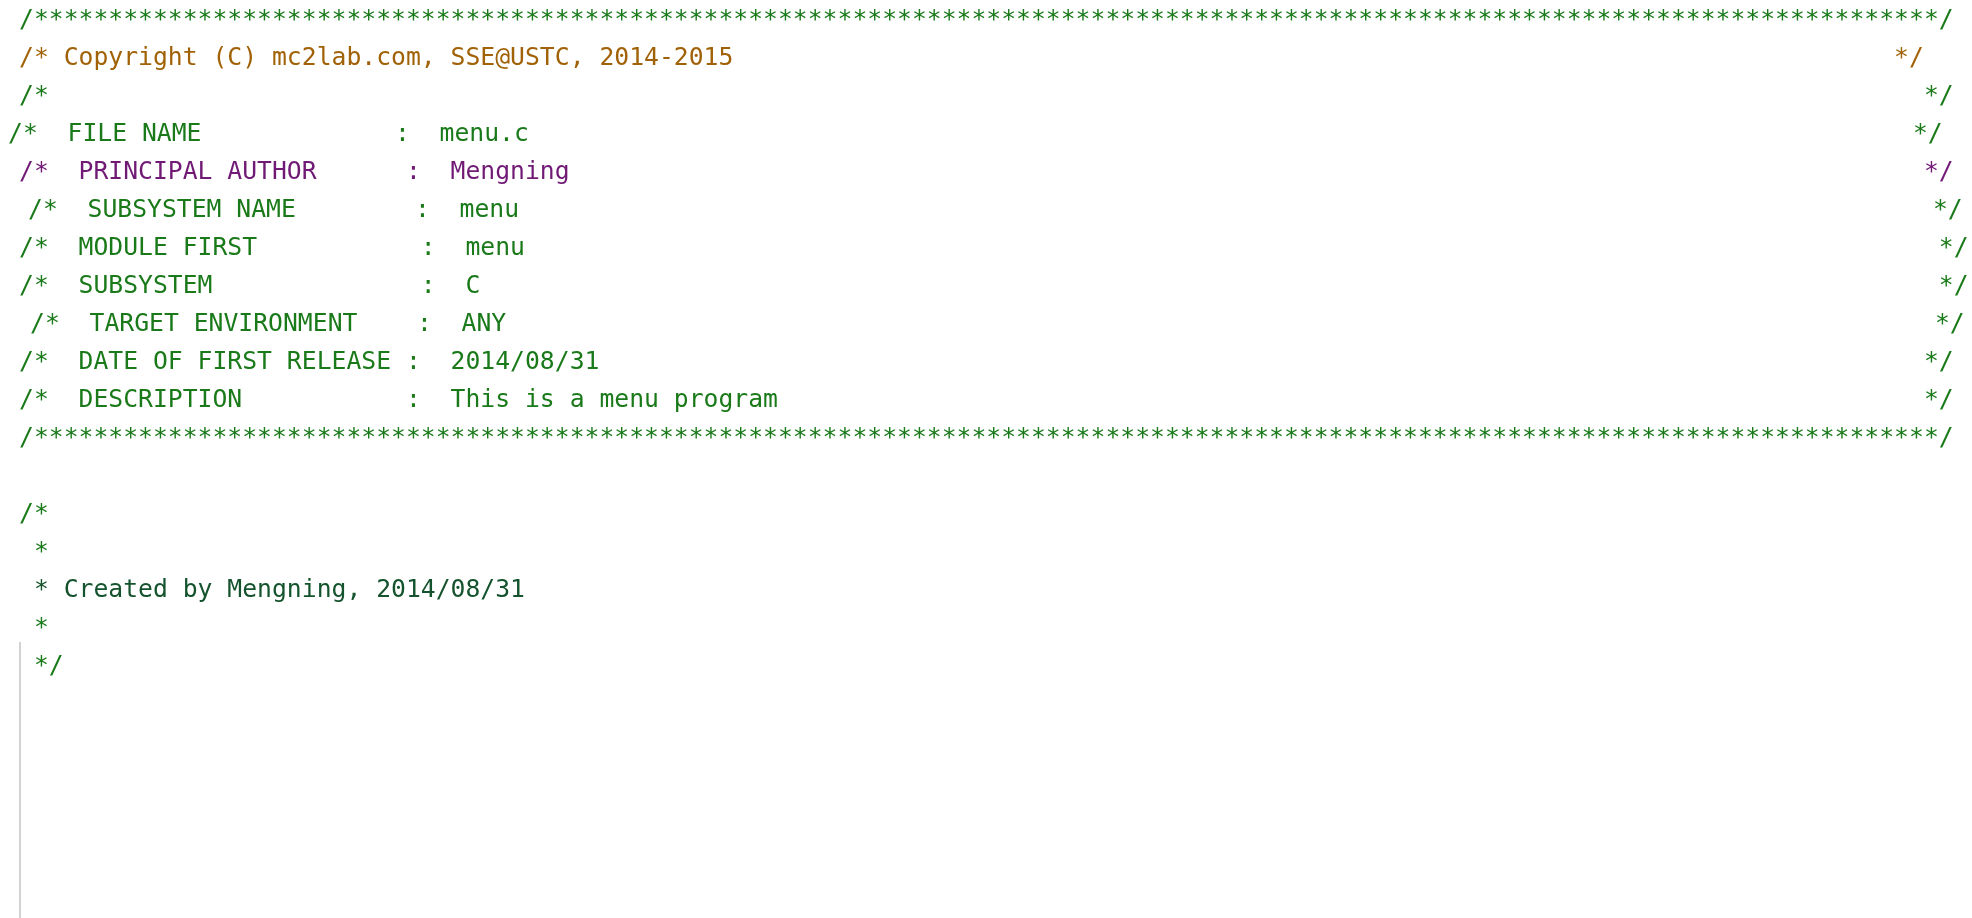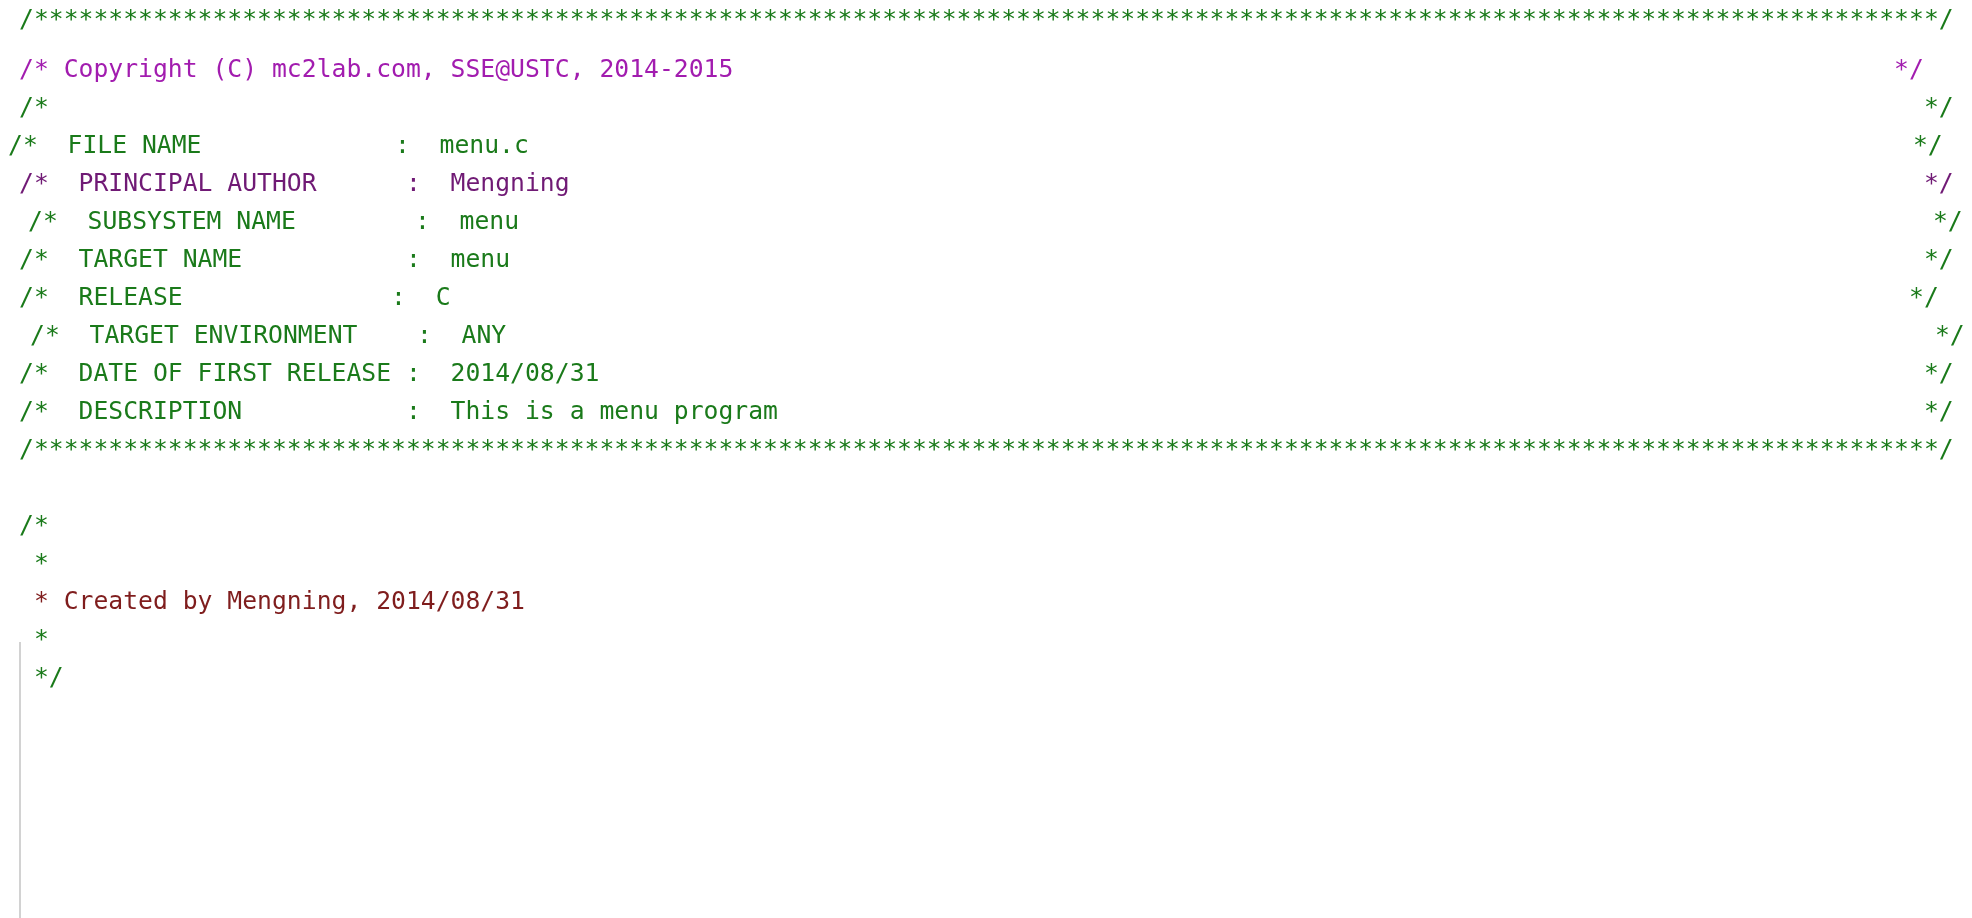--- a/index.html
+++ b/index.html
@@ -59,32 +59,32 @@
 </style>
 </head>
 <body style="background: rgb(255, 255, 255);">
 
 <div id="code-view" style="background: rgb(255, 255, 255);">
 
   <div id="indent-guide" style="background: rgb(210, 210, 210);"></div>
 
   <div class="code-block">
     <div class="code-line" style="color: rgb(26, 122, 26); font-size: 24.736px;">/********************************************************************************************************************************/</div>
-    <div class="code-line" style="color: #a21caf; font-size: 24.736px; margin-top: 12px;">/* Copyright (C) mc2lab.com, SSE@USTC, 2014-2015                                                                              */</div>
+    <div class="code-line" style="color: #a16207; font-size: 24.736px;">/* Copyright (C) mc2lab.com, SSE@USTC, 2014-2015                                                                              */</div>
     <div class="code-line" style="color: rgb(26, 122, 26); font-size: 24.736px;">/*                                                                                                                              */</div>
     <div class="code-line" style="color: rgb(26, 122, 26); font-size: 24.736px; padding-left: 8px;">/*  FILE NAME             :  menu.c                                                                                             */</div>
     <div class="code-line" style="color: #701a75; font-size: 24.736px;">/*  PRINCIPAL AUTHOR      :  Mengning                                                                                           */</div>
     <div class="code-line" style="color: rgb(26, 122, 26); font-size: 24.736px; margin-left: 9px;">/*  SUBSYSTEM NAME        :  menu                                                                                               */</div>
-    <div class="code-line" style="color: rgb(26, 122, 26); font-size: 24.736px;">/*  TARGET NAME           :  menu                                                                                               */</div>
-    <div class="code-line" style="color: rgb(26, 122, 26); font-size: 24.736px;">/*  RELEASE              :  C                                                                                                  */</div>
+    <div class="code-line" style="color: rgb(26, 122, 26); font-size: 24.736px;">/*  MODULE FIRST           :  menu                                                                                               */</div>
+    <div class="code-line" style="color: rgb(26, 122, 26); font-size: 24.736px;">/*  SUBSYSTEM              :  C                                                                                                  */</div>
     <div class="code-line" style="color: rgb(26, 122, 26); font-size: 24.736px; padding-left: 30px;">/*  TARGET ENVIRONMENT    :  ANY                                                                                                */</div>
     <div class="code-line" style="color: rgb(26, 122, 26); font-size: 24.736px;">/*  DATE OF FIRST RELEASE :  2014/08/31                                                                                         */</div>
     <div class="code-line" style="color: rgb(26, 122, 26); font-size: 24.736px;">/*  DESCRIPTION           :  This is a menu program                                                                             */</div>
     <div class="code-line" style="color: rgb(26, 122, 26); font-size: 24.736px;">/********************************************************************************************************************************/</div>
     <div class="code-line blank" style="font-size: 24.736px;"></div>
     <div class="code-line" style="color: rgb(26, 122, 26); font-size: 24.736px;">/*</div>
     <div class="code-line" style="color: rgb(26, 122, 26); font-size: 24.736px;"> *</div>
-    <div class="code-line" style="color: #7f1d1d; font-size: 24.736px;"> * Created by Mengning, 2014/08/31</div>
+    <div class="code-line" style="color: #14532d; font-size: 24.736px;"> * Created by Mengning, 2014/08/31</div>
     <div class="code-line" style="color: rgb(26, 122, 26); font-size: 24.736px;"> *</div>
     <div class="code-line" style="color: rgb(26, 122, 26); font-size: 24.736px;"> */</div>
   </div>
 
 </div>
 
 </body></html>

